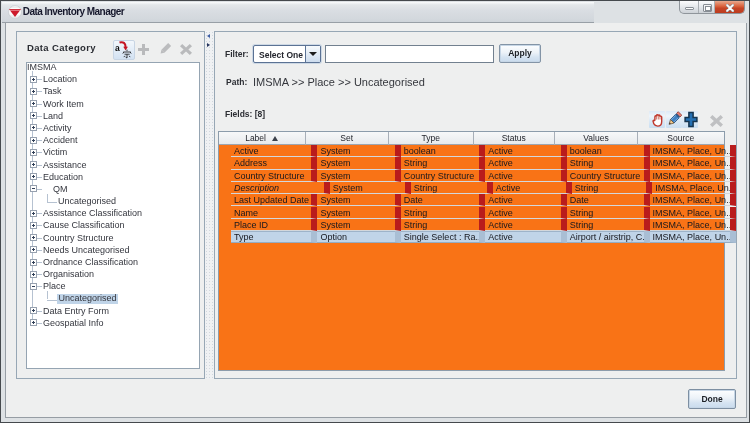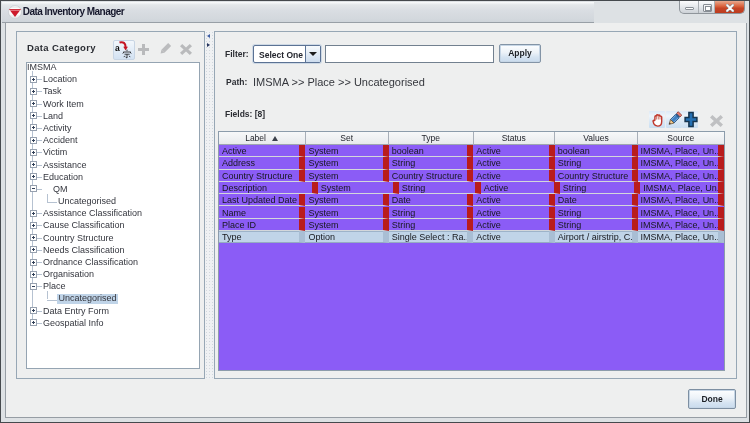--- a/index.html
+++ b/index.html
@@ -57,21 +57,21 @@
 .btn9 { position:absolute; border:1px solid #8394a6; border-radius:2px;
   background:linear-gradient(#fdfeff,#ecf2f8 45%,#d5e3f1 72%,#c9dbed);
   font-size:8.5px; font-weight:bold; color:#1d2127; text-align:center;
   box-shadow:inset 0 0 0 1px #c6d6e6; }
 .apply { left:498px; top:43px; width:42px; height:19px; line-height:17px; }
 .path1 { position:absolute; left:225px; top:75.5px; font-size:8.5px; font-weight:bold; color:#2b2d33; }
 .path2 { position:absolute; left:252px; top:75px; font-size:11px; color:#35373d; }
 .fields { position:absolute; left:224px; top:108px; font-size:8.5px; font-weight:bold; color:#2b2d33;text-align:center; }
 
 
-.table { position:absolute; left:217px; top:130px; width:507px; height:240px; background:#8b5cf6; border:1px solid #8c9cab; }
+.table { position:absolute; left:217px; top:130px; width:507px; height:240px; background:#f97316; border:1px solid #8c9cab;padding-left:12px; }
 .thead { position:absolute; left:0; top:0; width:505px; height:13px; display:flex;
   background:linear-gradient(#f7f8f9,#eef0f2 60%,#e7e9eb); border-bottom:1px solid #9da5b0; }
 .th { height:13px; line-height:12px; font-size:8.5px; font-weight:normal; color:#1d1f26; text-align:center; border-right:1px solid #a8afb8; }
 .th:last-child { border-right:none; }
 .trowt { position:absolute; width:505px; height:12.3px; display:flex; }
 .td { height:12.3px; line-height:12px; font-size:9px; color:#17181e; padding-left:3px; white-space:nowrap; overflow:hidden; border-right:6px solid #b91c1c; border-bottom:1px solid #d3d7db; }
 
 .rowsel { background:#c0d4e8; box-shadow:inset 0 1px 0 #9db3c9; }
 .rowsel .td { border-bottom:1px solid #95acc2; border-right-color:#a9bed4; }
 .sorta { display:inline-block; width:0; height:0; border-bottom:5px solid #3c414b; border-left:3.5px solid transparent; border-right:3.5px solid transparent; margin-left:4px; }
@@ -250,21 +250,21 @@
         </div>
         <div class="hline" style="left:19.5px; top:6px; width:5px;"></div>
         <span class="lbl" style="left:26px;">Country Structure</span>
       </div>
     <div class="trow">
         <div class="exp plus">
           <i></i>
           <b></b>
         </div>
         <div class="hline" style="left:19.5px; top:6px; width:5px;"></div>
-        <span class="lbl" style="left:26px;">Needs Classification</span>
+        <span class="lbl" style="left:26px;">Needs Uncategorised</span>
       </div>
     <div class="trow">
         <div class="exp plus">
           <i></i>
           <b></b>
         </div>
         <div class="hline" style="left:19.5px; top:6px; width:5px;"></div>
         <span class="lbl" style="left:26px;">Ordnance Classification</span>
       </div>
     <div class="trow">
@@ -372,21 +372,21 @@
       </div>
     <div class="trowt" style="top:37.6px;">
         <div class="td" style="width:86.5px;">Country Structure</div>
         <div class="td" style="width:83.5px;">System</div>
         <div class="td" style="width:84.5px;">Country Structure</div>
         <div class="td" style="width:81.5px;">Active</div>
         <div class="td" style="width:83px;">Country Structure</div>
         <div class="td" style="width:86.5px;">IMSMA, Place, Un...</div>
       </div>
     <div class="trowt" style="top:49.9px;">
-        <div class="td" style="width:102px;">Description</div>
+        <div class="td" style="width:102px;font-style:italic;">Description</div>
         <div class="td" style="width:83.5px;">System</div>
         <div class="td" style="width:84.5px;">String</div>
         <div class="td" style="width:81.5px;">Active</div>
         <div class="td" style="width:83px;">String</div>
         <div class="td" style="width:86.5px;">IMSMA, Place, Un...</div>
       </div>
     <div class="trowt" style="top:62.2px;">
         <div class="td" style="width:86.5px;">Last Updated Date</div>
         <div class="td" style="width:83.5px;">System</div>
         <div class="td" style="width:84.5px;">Date</div>

